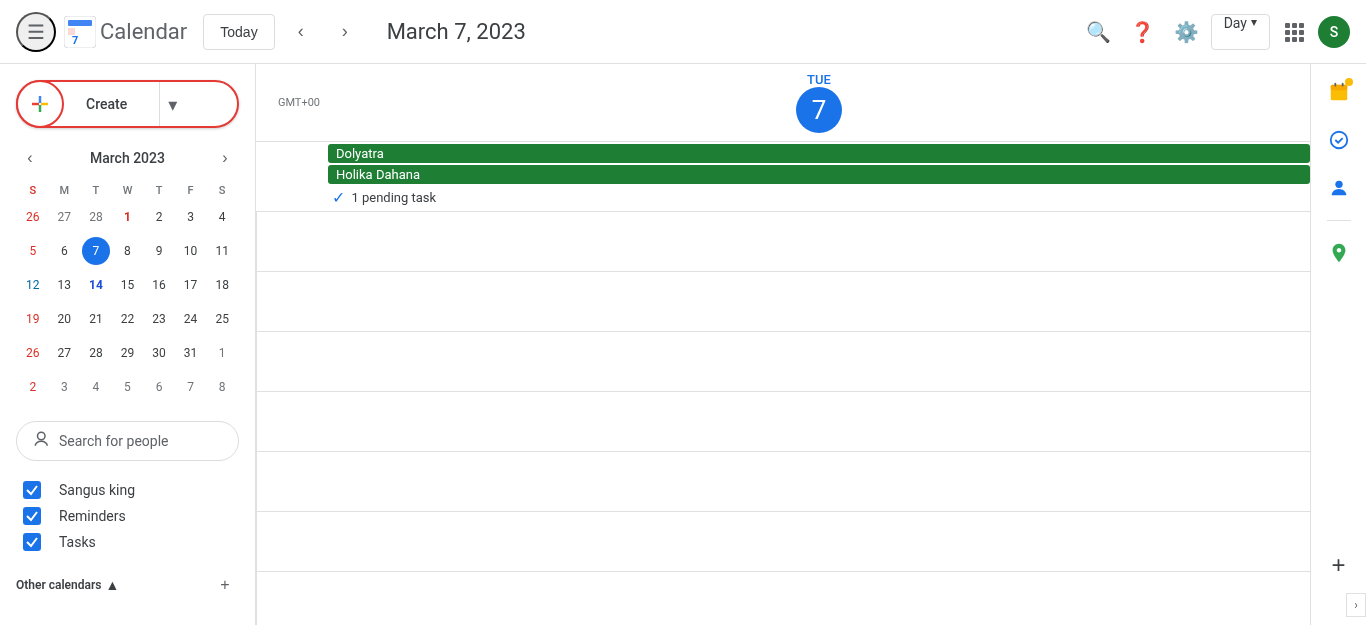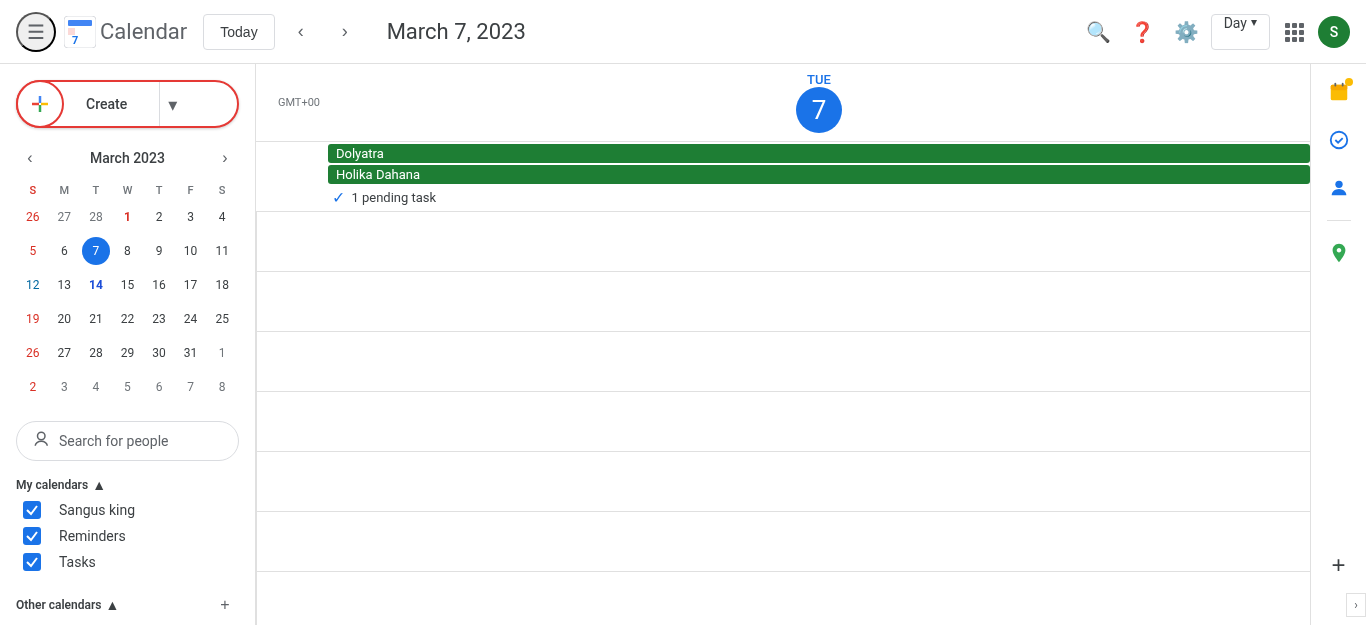--- a/index.html
+++ b/index.html
@@ -251,26 +251,20 @@
             <circle cx="11" cy="8" r="5"></circle>
             <path d="M3 21c0-3.3 3.6-6 8-6s8 2.7 8 6"></path>
           </svg>
         </span>
         <span class="search-people-text">Search for people</span>
       </div>
 
       <div class="sidebar-scroll">
 
         <div class="cal-section">
-          <div class="cal-section-header">
-            <div class="cal-section-title">
-              <span>My calendars</span>
-              <span style="font-size:14px;">▲</span>
-            </div>
-          </div>
           <div id="my-calendars-list">
               <div class="cal-item">
                 <div class="cal-checkbox" style="background: rgb(26, 115, 232); border-radius: 3px;">
                   <svg viewBox="0 0 14 14">
                     <polyline points="2,7 6,11 12,3" stroke="white" stroke-width="2" fill="none"></polyline>
                   </svg>
                 </div>
                 <span class="cal-name">Sangus king</span>
               </div>
               <div class="cal-item">

